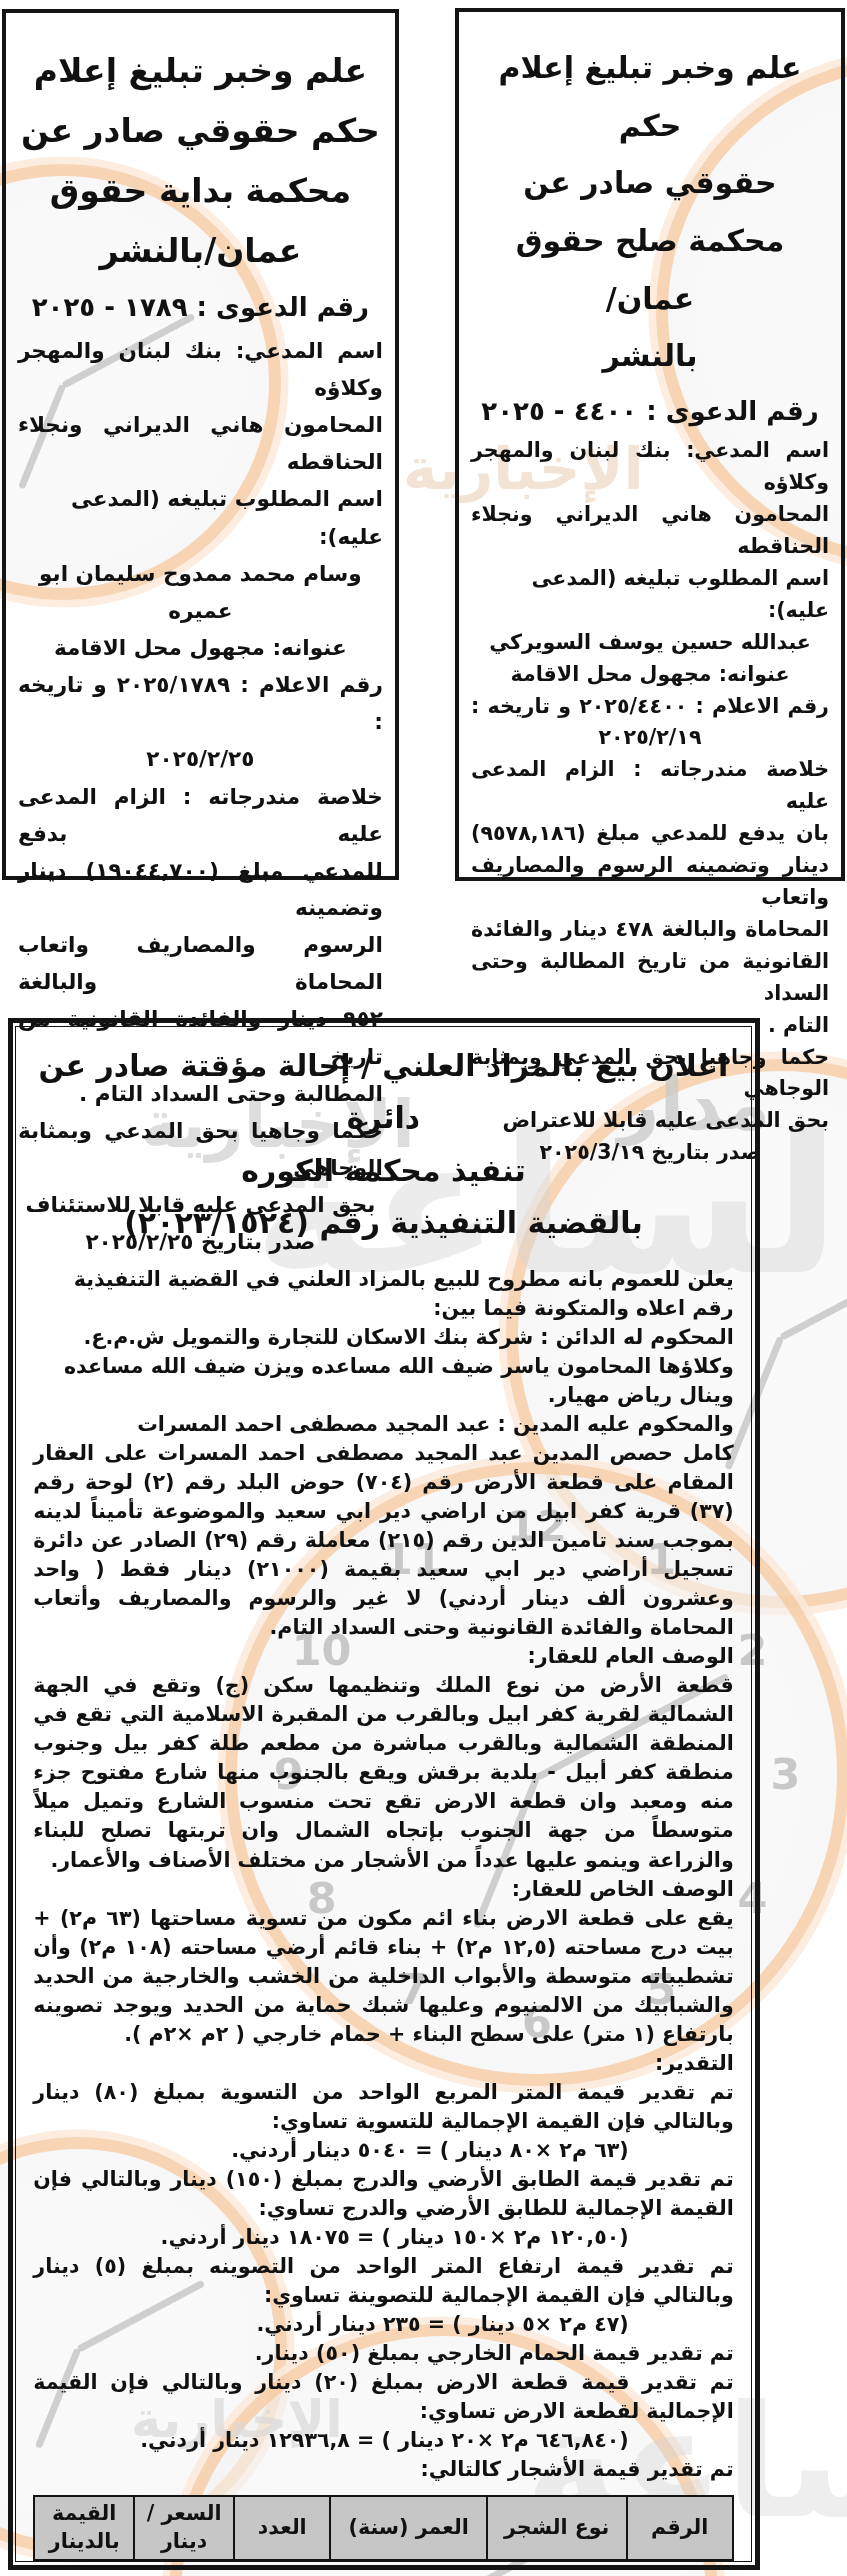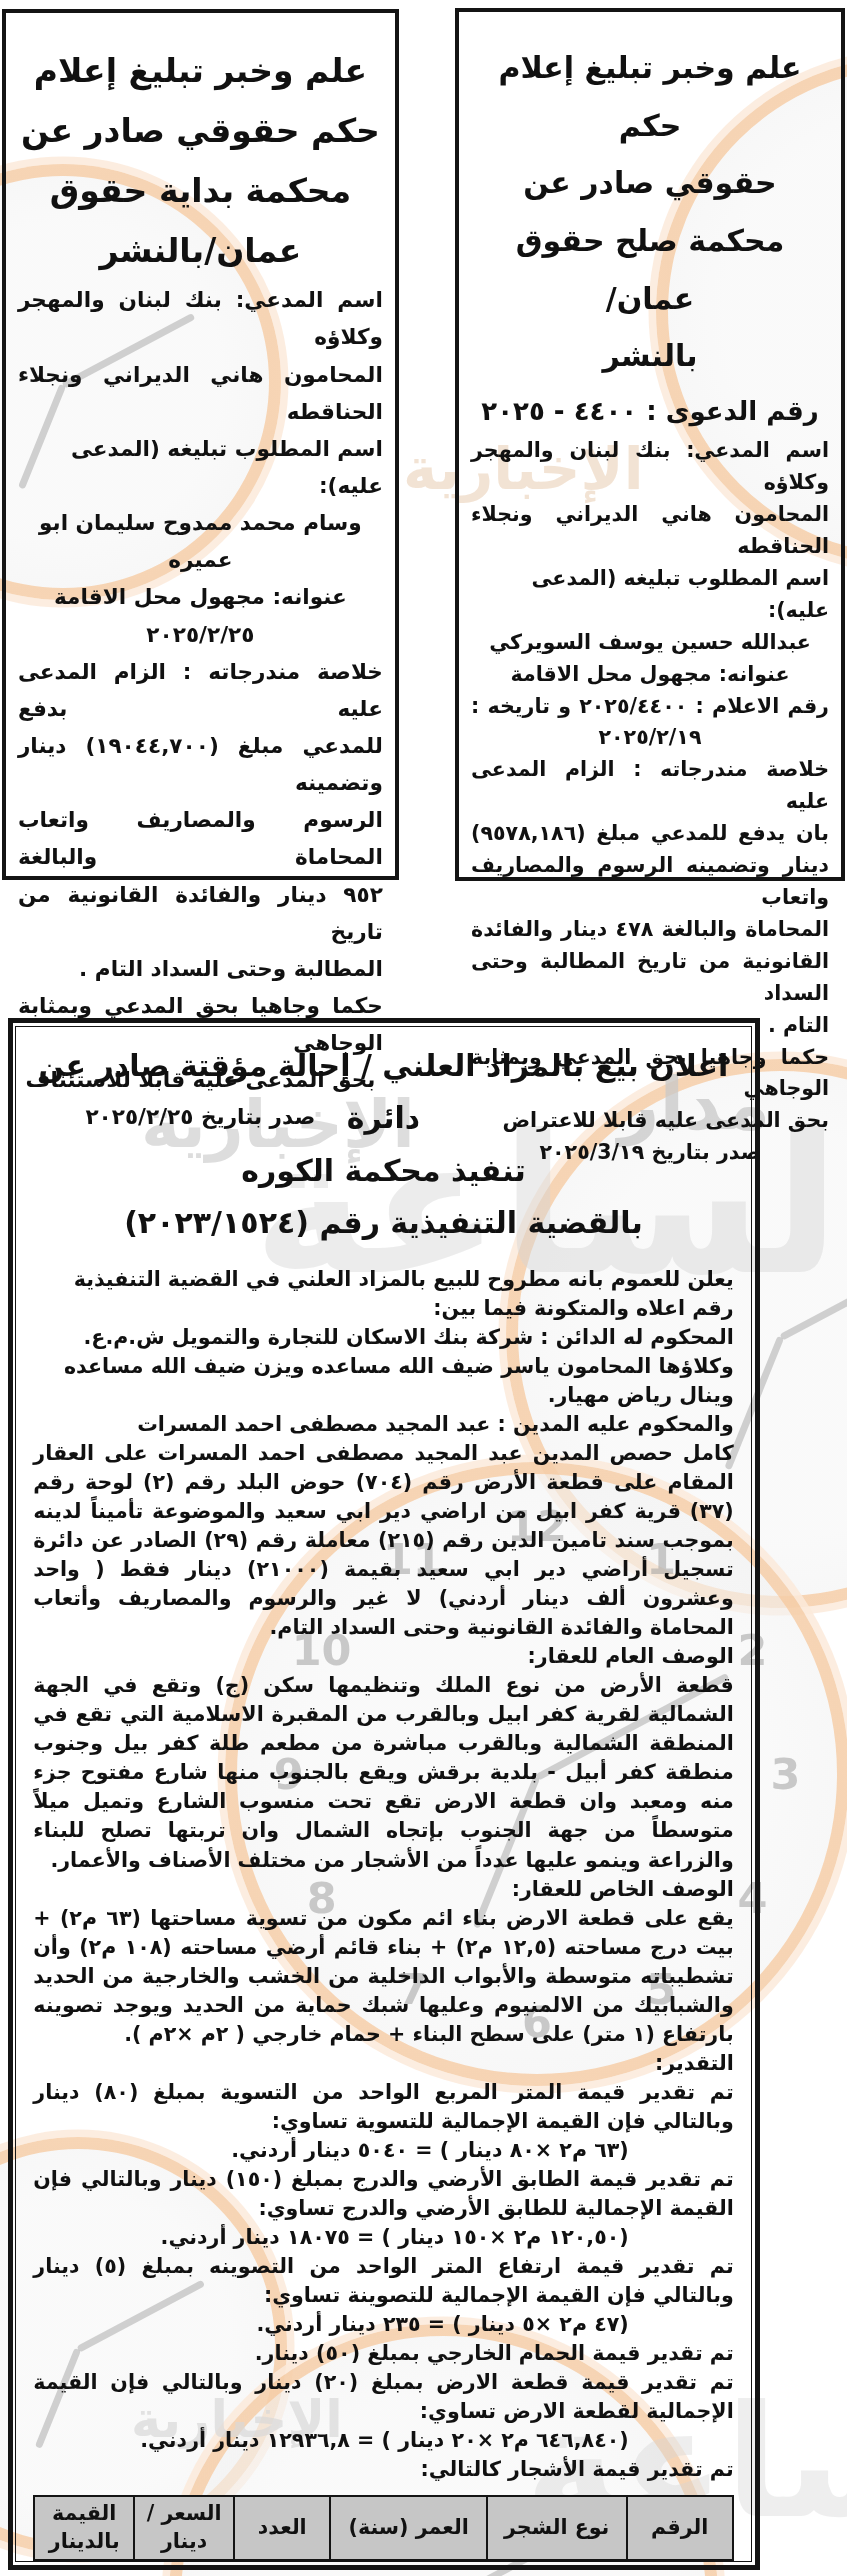--- a/index.html
+++ b/index.html
@@ -103,27 +103,29 @@
   </div>
 
   <section class="notice" id="notice-left" dir="rtl">
     <div class="n-title">
 
     <div class="t-line">علم وخبر تبليغ إعلام</div>
         <div class="t-line">حكم حقوقي صادر عن</div>
         <div class="t-line">محكمة بداية حقوق</div>
         <div class="t-line">عمان/بالنشر</div>
       </div>
+    <div class="n-case">رقم الدعوى : ١٧٨٩ - ٢٠٢٥</div>
     <div class="n-body">
 
     <div class="n-line f">اسم المدعي: بنك لبنان والمهجر وكلاؤه</div>
         <div class="n-line f">المحامون هاني الديراني ونجلاء الحناقطه</div>
         <div class="n-line r">اسم المطلوب تبليغه (المدعى عليه):</div>
         <div class="n-line c">وسام محمد ممدوح سليمان ابو عميره</div>
         <div class="n-line c">عنوانه: مجهول محل الاقامة</div>
+        <div class="n-line f">رقم الاعلام : ٢٠٢٥/١٧٨٩ و تاريخه :</div>
         <div class="n-line c">٢٠٢٥/٢/٢٥</div>
         <div class="n-line f">خلاصة مندرجاته : الزام المدعى عليه بدفع</div>
         <div class="n-line f">للمدعي مبلغ (١٩٠٤٤,٧٠٠) دينار وتضمينه</div>
         <div class="n-line f">الرسوم والمصاريف واتعاب المحاماة والبالغة</div>
         <div class="n-line f">٩٥٢ دينار والفائدة القانونية من تاريخ</div>
         <div class="n-line r">المطالبة وحتى السداد التام .</div>
         <div class="n-line f">حكما وجاهيا بحق المدعي وبمثابة الوجاهي</div>
         <div class="n-line c">بحق المدعى عليه قابلا للاستئناف</div>
         <div class="n-line c">صدر بتاريخ ٢٠٢٥/٢/٢٥</div>
       </div>

